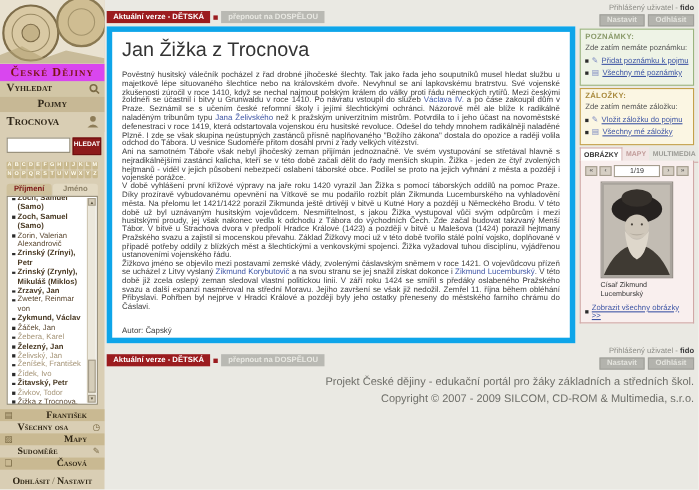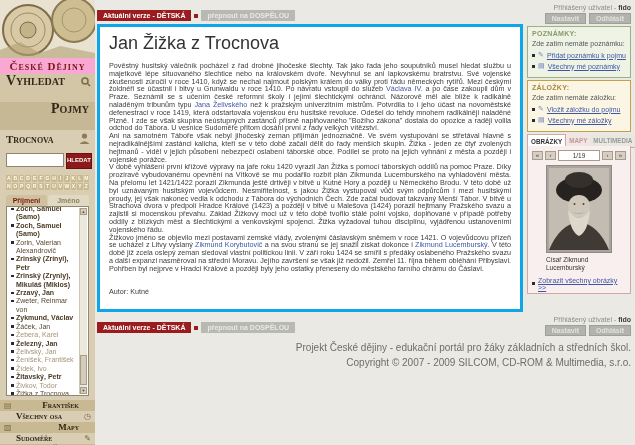--- a/index.html
+++ b/index.html
@@ -2,27 +2,27 @@
 <html><head>
 <meta charset="utf-8">
 <style>
   html,body{margin:0;padding:0;}
   .page{position:relative;width:635px;height:445px;background:#eae9e3;overflow:hidden;
         font-family:"Liberation Sans",sans-serif;}
 
   
   .sidebar{position:absolute;left:0;top:0;width:95px;height:445px;background:#d9ceb4;}
   .logo{height:58px;overflow:hidden;background:#e9e2d1;}
-  .logo-title{height:16px;line-height:16px;text-align:center;background:#f9a8d4;
+  .logo-title{height:16px;line-height:16px;text-align:center;background:#d946ef;
       font-family:"Liberation Serif",serif;font-variant:small-caps;font-weight:bold;
       font-size:11px;color:#7b1313;letter-spacing:1px;}
-  .band{height:28px;line-height:14px;position:relative;font-family:"Liberation Serif",serif;
-      font-variant:small-caps;font-weight:bold;font-size:14px;color:#31281a;padding:0 6px;cursor:pointer;}
+  .band{height:14px;line-height:14px;position:relative;font-family:"Liberation Serif",serif;
+      font-variant:small-caps;font-weight:bold;font-size:10px;color:#31281a;padding:0 6px;cursor:pointer;}
   .band-a{background:#d2c6a6;}
-  .band-pojmy{background:#c7b895;text-align:right;}
+  .band-pojmy{background:#c7b895;text-align:center;}
   .band-osobnosti{height:18px;line-height:18px;background:#d9ceb4;font-size:11px;}
   .band .bicon{position:absolute;right:4px;top:2px;}
   .search-row{padding:5px 6px 4px;display:flex;gap:2px;}
   .search-input{width:52px;height:12px;border:1px solid #8f876f;background:#fff;font-size:7px;padding:0 2px;}
   .hledat-btn{width:27px;height:14px;background:#8d1a1a;color:#fff;border:1px solid #6d0f0f;
       font-size:6px;font-weight:bold;line-height:12px;text-align:center;cursor:pointer;}
   .alphabet{padding:2px 6px 0;}
   .alpha-row{display:grid;grid-template-columns:repeat(13,1fr);gap:1px;margin-bottom:1px;}
   .alpha{height:7px;background:#c9b98e;color:#fffdf2;font-size:5px;font-weight:bold;
       text-align:center;line-height:7px;border-radius:1px;cursor:pointer;}
@@ -59,21 +59,21 @@
   .side-bottom a{cursor:pointer;}
   .side-bottom .sep{color:#8d8268;padding:0 2px;}
 
   
   .badge-bar{position:absolute;left:97px;display:flex;align-items:center;gap:3px;}
   .bar-top{top:10px;} .bar-bottom{top:322px;}
   .badge-red{background:#9b1c1f;color:#fff;font-size:7px;font-weight:bold;padding:2px 6px;cursor:default;}
   .badge-sq{width:4px;height:4px;background:#9b1c1f;}
   .badge-gray{background:#b9b9b3;color:#e9e9e3;font-size:7px;font-weight:bold;padding:2px 6px;cursor:pointer;}
   .content{position:absolute;left:97px;top:24px;width:426px;height:288px;background:#fff;
-      border:3px solid #0ea5e9;box-sizing:border-box;padding:6px 9px;}
+      border:5px solid #0ea5e9;box-sizing:border-box;padding:6px 9px;}
   .page-title{font-size:18px;font-weight:normal;color:#333;margin:0 0 8px;}
   .dates{font-size:7.5px;color:#6b6b6b;margin-bottom:3px;}
   .body-text p{font-size:7.2px;line-height:7.8px;color:#3c3c3c;text-align:justify;margin:0;}
   .inline-link{color:#3f56a5;text-decoration:none;cursor:pointer;}
   .author{font-size:7.2px;color:#3c3c3c;margin-top:14px;}
   .footer{position:absolute;right:4px;top:340px;text-align:right;font-size:10px;color:#6e6e68;line-height:1.5;}
 
   
   .user-line{position:absolute;right:4px;font-size:7px;color:#8d8d87;}
   .user-line b{color:#3c3c3c;}
@@ -301,21 +301,21 @@
   </div>
 
   <div class="content">
     <h1 class="page-title">Jan Žižka z Trocnova</h1>
     <div class="body-text">
         <p><span>Pověstný husitský válečník pocházel z řad drobné jihočeské šlechty. Tak jako řada jeho souputníků musel hledat službu u majetkově lépe situovaného šlechtice nebo na královském dvoře. Nevyhnul se ani lapkovskému bratrstvu. Své vojenské zkušenosti zúročil v roce 1410, když se nechal najmout polským králem do války proti řádu německých rytířů. Mezi českými žoldnéři se účastnil i bitvy u Grunwaldu v roce 1410. Po návratu vstoupil do služeb </span><a class="inline-link">Václava IV.</a><span> a po čase zakoupil dům v Praze. Seznámil se s učením české reformní školy i jejími šlechtickými ochránci. Názorově měl ale blíže k radikálně naladěným tribunům typu </span><a class="inline-link">Jana Želivského</a><span> než k pražským univerzitním mistrům. Potvrdila to i jeho účast na novoměstské defenestraci v roce 1419, která odstartovala vojenskou éru husitské revoluce. Odešel do tehdy mnohem radikálněji naladěné Plzně. I zde se však skupina neústupných zastánců přísně naplňovaného "Božího zákona" dostala do opozice a raději volila odchod do Tábora. U vesnice Sudoměře přitom dosáhl první z řady velkých vítězství.</span></p>
         <p><span>Ani na samotném Táboře však nebyl jihočeský zeman přijímán jednoznačně. Ve svém vystupování se střetával hlavně s nejradikálnějšími zastánci kalicha, kteří se v této době začali dělit do řady menších skupin. Žižka - jeden ze čtyř zvolených hejtmanů - viděl v jejich působení nebezpečí oslabení táborské obce. Podílel se proto na jejich vyhnání z města a později i vojenské porážce.</span></p>
         <p><span>V době vyhlášení první křížové výpravy na jaře roku 1420 vyrazil Jan Žižka s pomocí táborských oddílů na pomoc Praze. Díky prozíravě vybudovanému opevnění na Vítkově se mu podařilo rozbít plán Zikmunda Lucemburského na vyhladovění města. Na přelomu let 1421/1422 porazil Zikmunda ještě drtivěji v bitvě u Kutné Hory a později u Německého Brodu. V této době už byl uznávaným husitským vojevůdcem. Nesmiřitelnost, s jakou Žižka vystupoval vůči svým odpůrcům i mezi husitskými proudy, jej však nakonec vedla k odchodu z Tábora do východních Čech. Zde začal budovat takzvaný Menší Tábor. V bitvě u Strachova dvora v předpolí Hradce Králové (1423) a později v bitvě u Malešova (1424) porazil hejtmany Pražského svazu a zajistil si mocenskou převahu. Základ Žižkovy moci už v této době tvořilo stálé polní vojsko, doplňované v případě potřeby oddíly z blízkých měst a šlechtickými a venkovskými spojenci. Žižka vyžadoval tuhou disciplínu, vyjádřenou ustanoveními vojenského řádu.</span></p>
         <p><span>Žižkovo jméno se objevilo mezi postavami zemské vlády, zvolenými čáslavským sněmem v roce 1421. O vojevůdcovu přízeň se ucházel z Litvy vyslaný </span><a class="inline-link">Zikmund Korybutovič</a><span> a na svou stranu se jej snažil získat dokonce i </span><a class="inline-link">Zikmund Lucemburský</a><span>. V této době již zcela oslepý zeman sledoval vlastní politickou linii. V září roku 1424 se smířil s předáky oslabeného Pražského svazu a další expanzi nasměroval na střední Moravu. Jejího završení se však již nedožil. Zemřel 11. října během obléhání Přibyslavi. Pohřben byl nejprve v Hradci Králové a později byly jeho ostatky přeneseny do městského farního chrámu do Čáslavi.</span></p>
       </div>
-    <div class="author">Autor: Kutné</div>
+    <div class="author">Autor: Čapský</div>
   </div>
 
   <div class="badge-bar bar-bottom">
     <span class="badge-red">Aktuální verze - DĚTSKÁ</span>
     <span class="badge-sq"></span>
     <span class="badge-gray">přepnout na DOSPĚLOU</span>
   </div>
 
   <div class="footer">
     <div>Projekt České dějiny - edukační portál pro žáky základních a středních škol.</div>

